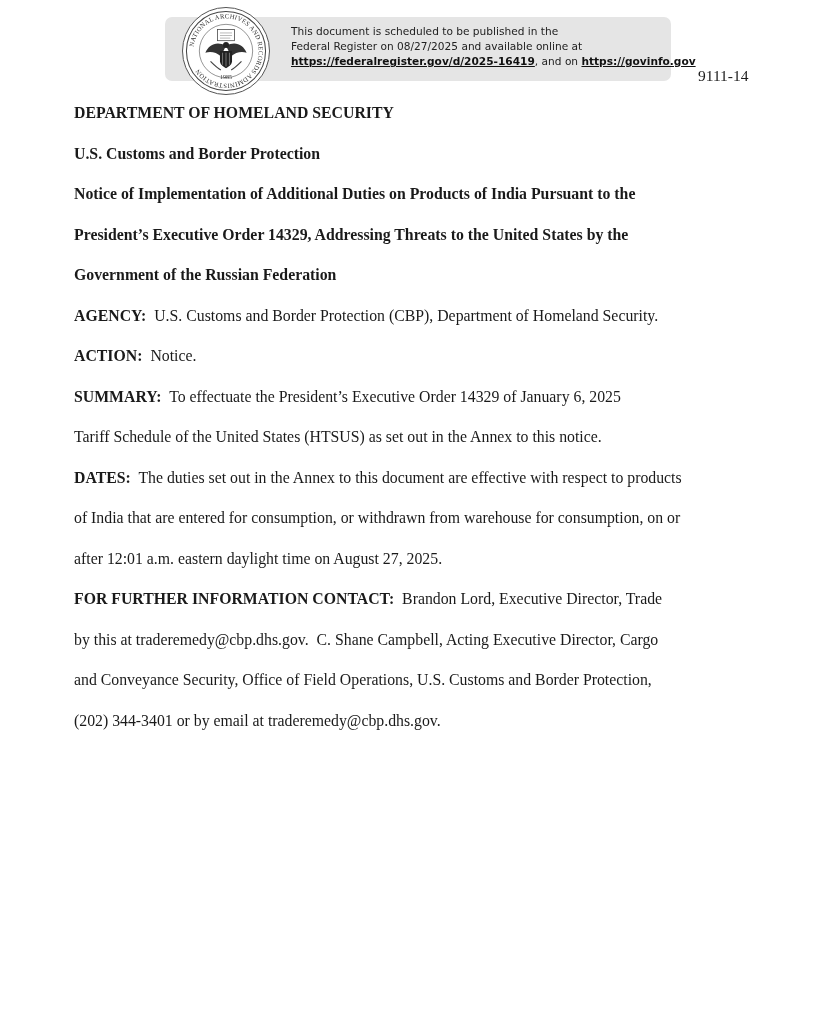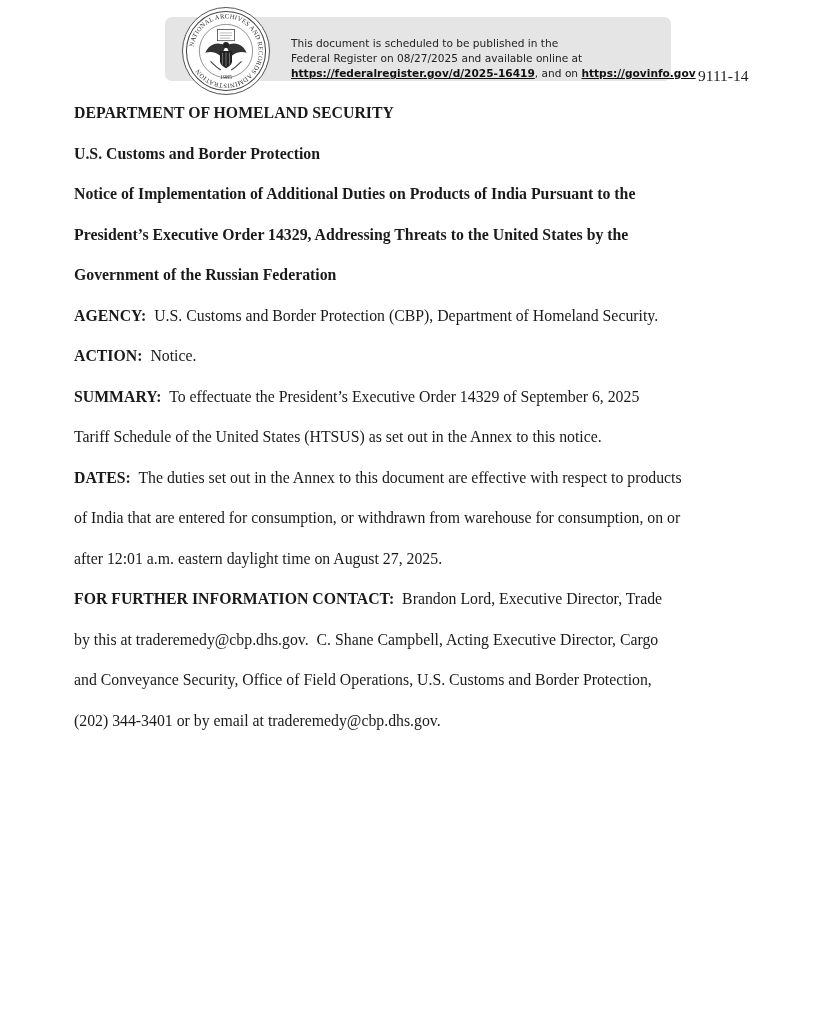--- a/index.html
+++ b/index.html
@@ -36,21 +36,21 @@
       box-sizing: border-box;
     }
     .seal svg {
       width: 100%;
       height: 100%;
       display: block;
     }
     .banner-text {
       position: absolute;
       left: 291px;
-      top: 36px;
+      top: 24px;
       font-family: "DejaVu Sans", "Liberation Sans", sans-serif;
       font-size: 10.6px;
       line-height: 15px;
       color: #222;
       white-space: nowrap;
     }
     .banner-text .lnk {
       font-weight: bold;
       text-decoration: underline;
       color: #111;
@@ -130,21 +130,21 @@
   <span class="line b">DEPARTMENT OF HOMELAND SECURITY</span>
   <span class="line b">U.S. Customs and Border Protection</span>
   <span class="line b">Notice of Implementation of Additional Duties on Products of India Pursuant to the</span>
   <span class="line b">President’s Executive Order 14329, Addressing Threats to the United States by the</span>
   <span class="line b">Government of the Russian Federation</span>
 
   <span class="line"><span class="b">AGENCY:</span>&nbsp; <span>U.S. Customs and Border Protection (CBP), Department of Homeland Security.</span></span>
 
   <span class="line"><span class="b">ACTION:</span>&nbsp; <span>Notice.</span></span>
 
-  <span class="line"><span class="b">SUMMARY:</span>&nbsp; <span>To effectuate the President’s Executive Order 14329 of September 6, 2025</span></span>
+  <span class="line"><span class="b">SUMMARY:</span>&nbsp; <span>To effectuate the President’s Executive Order 14329 of January 6, 2025</span></span>
   <span class="line">Tariff Schedule of the United States (HTSUS) as set out in the Annex to this notice.</span>
 
   <span class="line"><span class="b">DATES:</span>&nbsp; <span>The duties set out in the Annex to this document are effective with respect to products</span></span>
   <span class="line">of India that are entered for consumption, or withdrawn from warehouse for consumption, on or</span>
   <span class="line">after 12:01 a.m. eastern daylight time on August 27, 2025.</span>
 
   <span class="line"><span class="b">FOR FURTHER INFORMATION CONTACT:</span>&nbsp; <span>Brandon Lord, Executive Director, Trade</span></span>
   <span class="line" style="white-space: pre;">by this at traderemedy@cbp.dhs.gov.  C. Shane Campbell, Acting Executive Director, Cargo</span>
   <span class="line">and Conveyance Security, Office of Field Operations, U.S. Customs and Border Protection,</span>
   <span class="line">(202) 344-3401 or by email at traderemedy@cbp.dhs.gov.</span>

